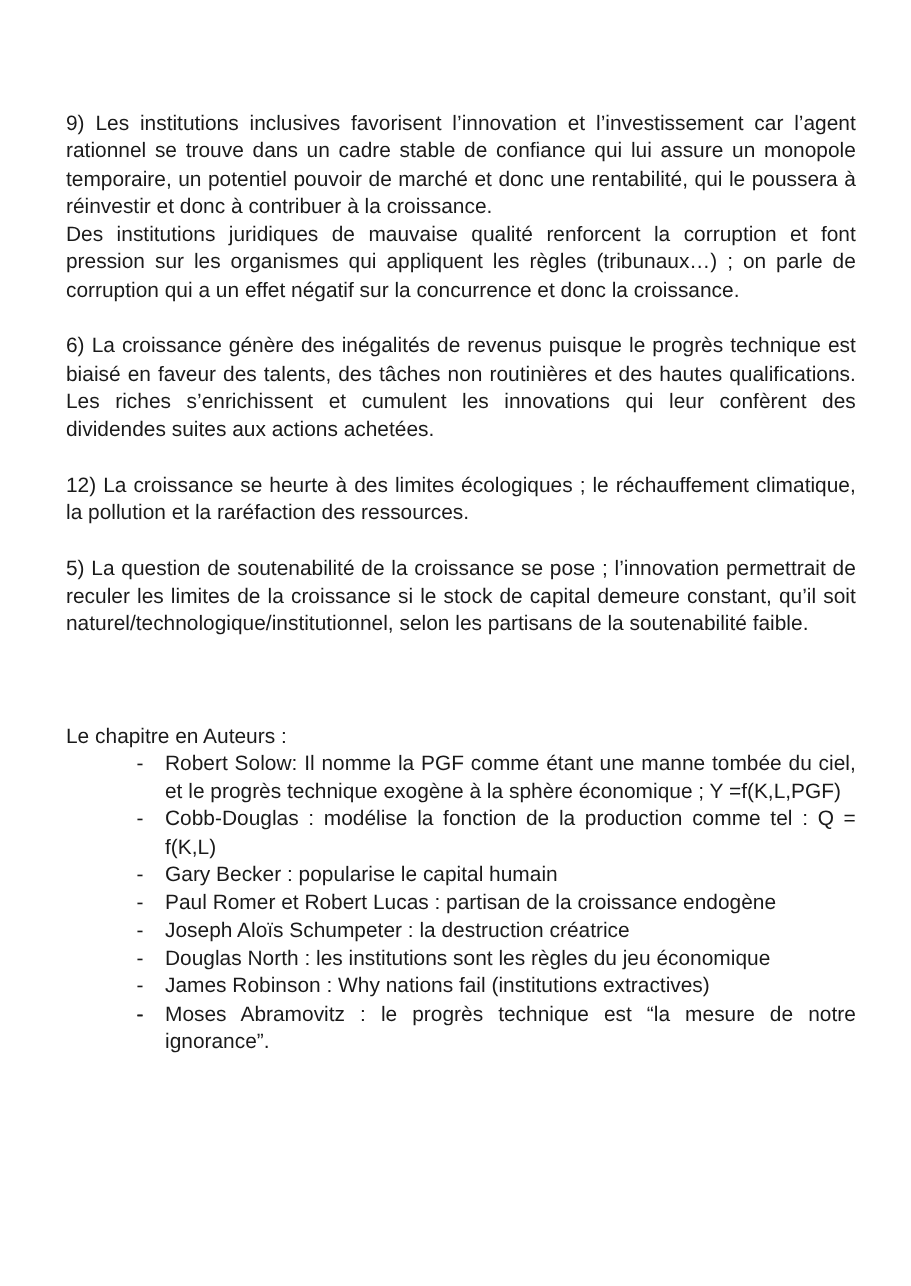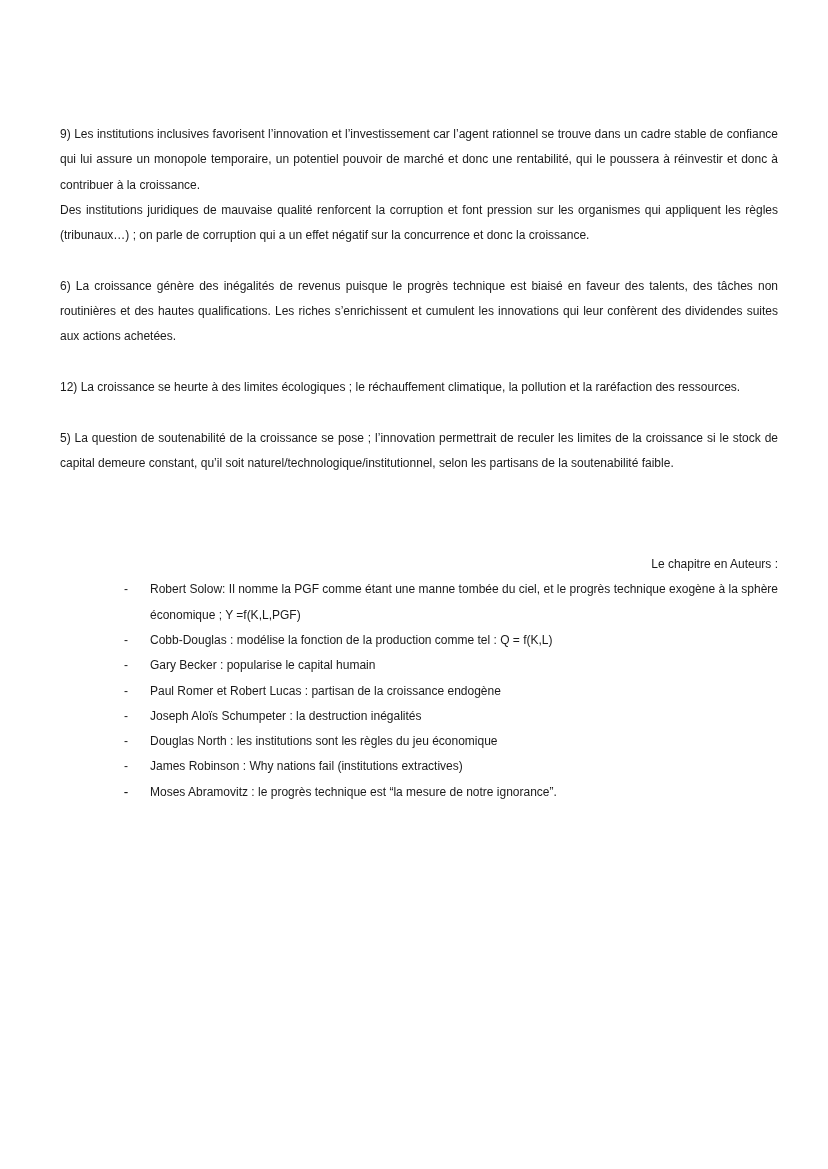--- a/index.html
+++ b/index.html
@@ -13,38 +13,36 @@
       position: relative;
       overflow: hidden;
       font-family: "Liberation Sans", "DejaVu Sans", sans-serif;
       color: #1a1a1a;
     }
     .page {
       position: absolute;
       left: 60px;
       top: 100px;
       width: 718px;
-      font-size: 12px;
+      font-size: 19px;
       line-height: 25.3px;
-      margin-top: 22px;
     }
     .para {
       margin: 0;
       text-align: justify;
       text-align-last: left;
     }
     .gap {
       height: 25.3px;
     }
     .gap-large {
       height: 75.9px;
     }
     .authors-title {
       margin: 0;
-      text-align: right;
     }
     .author-list {
       list-style: none;
       margin: 0;
       padding: 0 0 0 90px;
     }
     .author-item {
       position: relative;
       text-align: justify;
       text-align-last: left;
@@ -91,21 +89,21 @@
     <li class="author-item">
       <span class="author-dash">-</span>
       <span>Gary Becker : popularise le capital humain</span>
     </li>
     <li class="author-item">
       <span class="author-dash">-</span>
       <span>Paul Romer et Robert Lucas : partisan de la croissance endogène</span>
     </li>
     <li class="author-item">
       <span class="author-dash">-</span>
-      <span>Joseph Aloïs Schumpeter : la destruction inégalités</span>
+      <span>Joseph Aloïs Schumpeter : la destruction créatrice</span>
     </li>
     <li class="author-item">
       <span class="author-dash">-</span>
       <span>Douglas North : les institutions sont les règles du jeu économique</span>
     </li>
     <li class="author-item">
       <span class="author-dash">-</span>
       <span>James Robinson : Why nations fail (institutions extractives)</span>
     </li>
     <li class="author-item">

